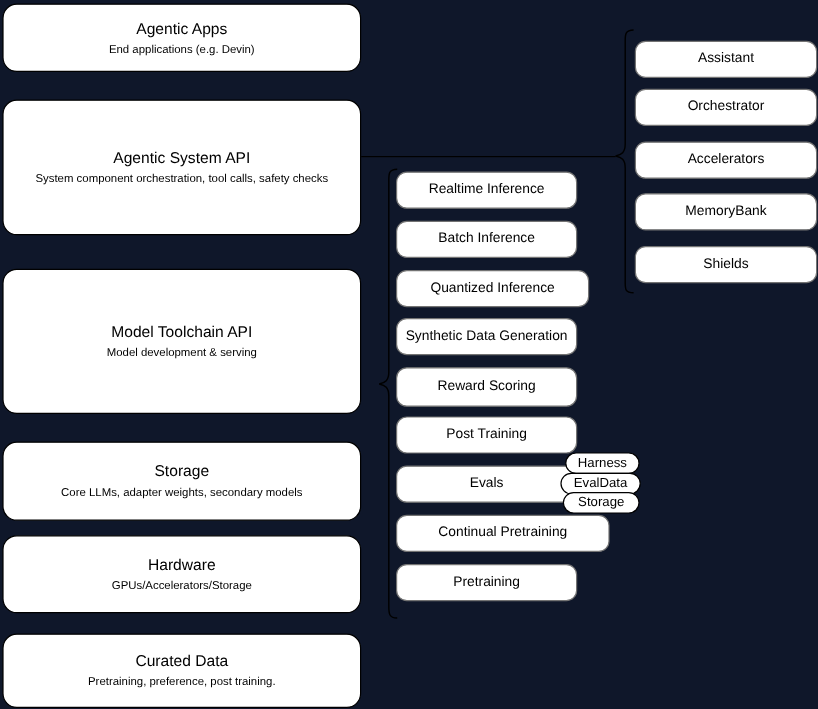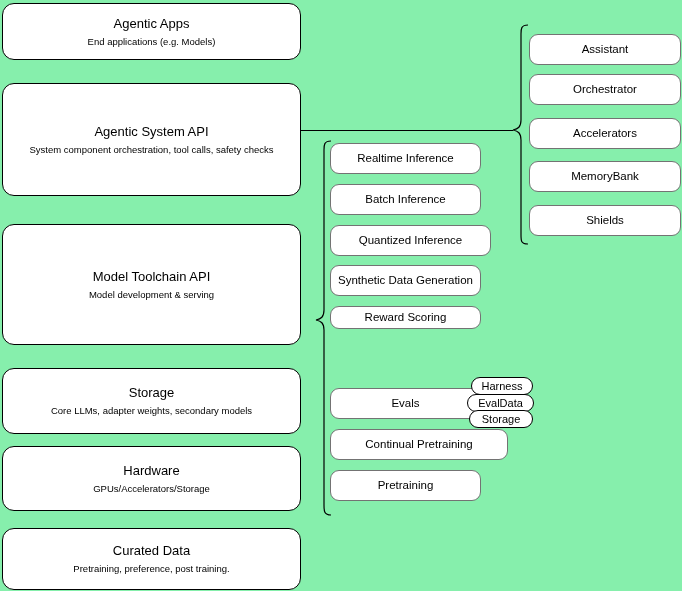--- a/index.html
+++ b/index.html
@@ -8,21 +8,21 @@
     background: #ffffff;
   }
   body {
     font-family: "Liberation Sans", sans-serif;
     color: #000000;
   }
   #canvas {
     position: relative;
     width: 682px;
     height: 591px;
-    background: #86efac;
+    background: #0f172a;
     overflow: hidden;
     text-decoration: underline;
   }
   
   .layer-box {
     position: absolute;
     box-sizing: border-box;
     border: 1px solid #000000;
     border-radius: 12px;
     background: #ffffff;
@@ -97,21 +97,21 @@
     stroke-width: 1.2;
   }
 </style>
 </head>
 <body>
 
 <div id="canvas">
 
   <div class="layer-box" style="left:2px; top:3px; width:299px; height:57px;">
     <div class="layer-title">Agentic Apps</div>
-    <div class="layer-sub">End applications (e.g. Models)</div>
+    <div class="layer-sub">End applications (e.g. Devin)</div>
   </div>
 
   <div class="layer-box" style="left:2px; top:83px; width:299px; height:113px;">
     <div class="layer-title">Agentic System API</div>
     <div class="layer-sub">System component orchestration, tool calls, safety checks</div>
   </div>
 
   <div class="layer-box" style="left:2px; top:224px; width:299px; height:121px;">
     <div class="layer-title">Model Toolchain API</div>
     <div class="layer-sub">Model development &amp; serving</div>
@@ -143,22 +143,25 @@
   </div>
   <div class="cap-box" style="left:330px; top:184px; width:151px; height:31px;">
     <span class="cap-label">Batch Inference</span>
   </div>
   <div class="cap-box" style="left:330px; top:225px; width:161px; height:31px;text-align:right;">
     <span class="cap-label">Quantized Inference</span>
   </div>
   <div class="cap-box" style="left:330px; top:265px; width:151px; height:31px;">
     <span class="cap-label">Synthetic Data Generation</span>
   </div>
-  <div class="cap-box" style="left:330px; top:306px; width:151px; height:23px;">
+  <div class="cap-box" style="left:330px; top:306px; width:151px; height:33px;">
     <span class="cap-label">Reward Scoring</span>
+  </div>
+  <div class="cap-box" style="left:330px; top:347px; width:151px; height:31px;">
+    <span class="cap-label">Post Training</span>
   </div>
   <div class="cap-box" style="left:330px; top:388px; width:151px; height:31px;">
     <span class="cap-label">Evals</span>
   </div>
   <div class="cap-box" style="left:330px; top:429px; width:178px; height:31px;">
     <span class="cap-label">Continual Pretraining</span>
   </div>
   <div class="cap-box" style="left:330px; top:470px; width:151px; height:31px;">
     <span class="cap-label">Pretraining</span>
   </div>

